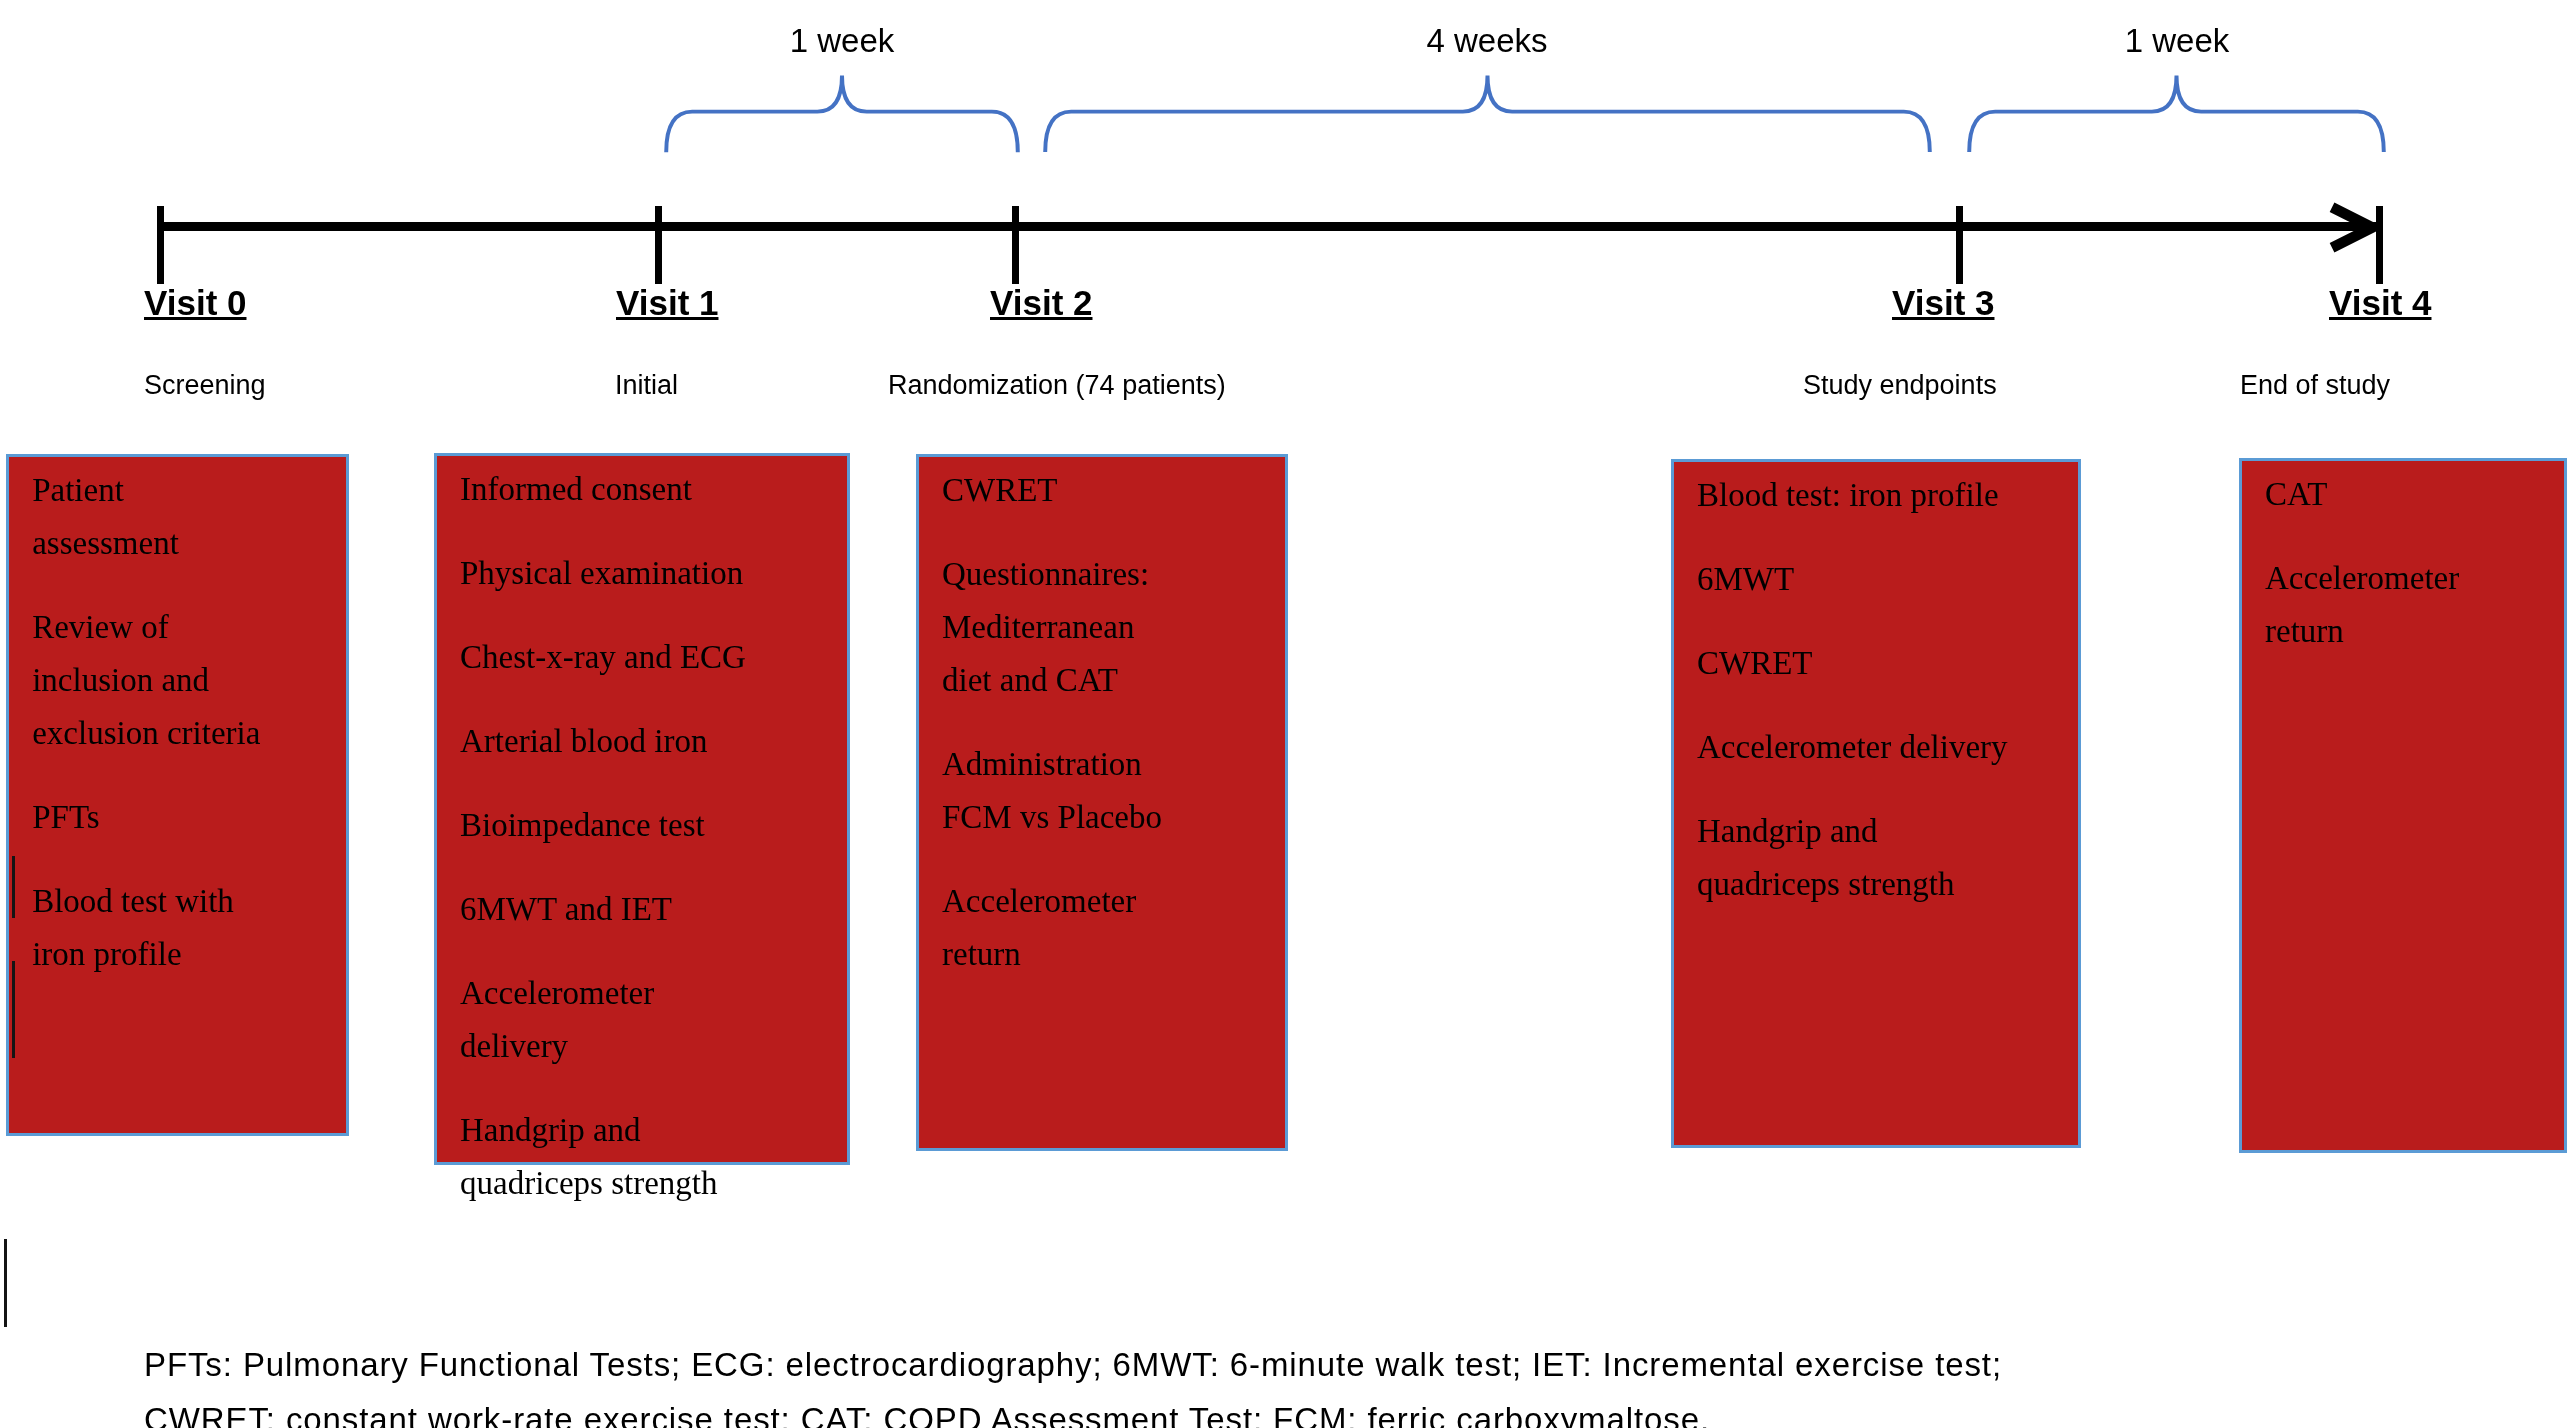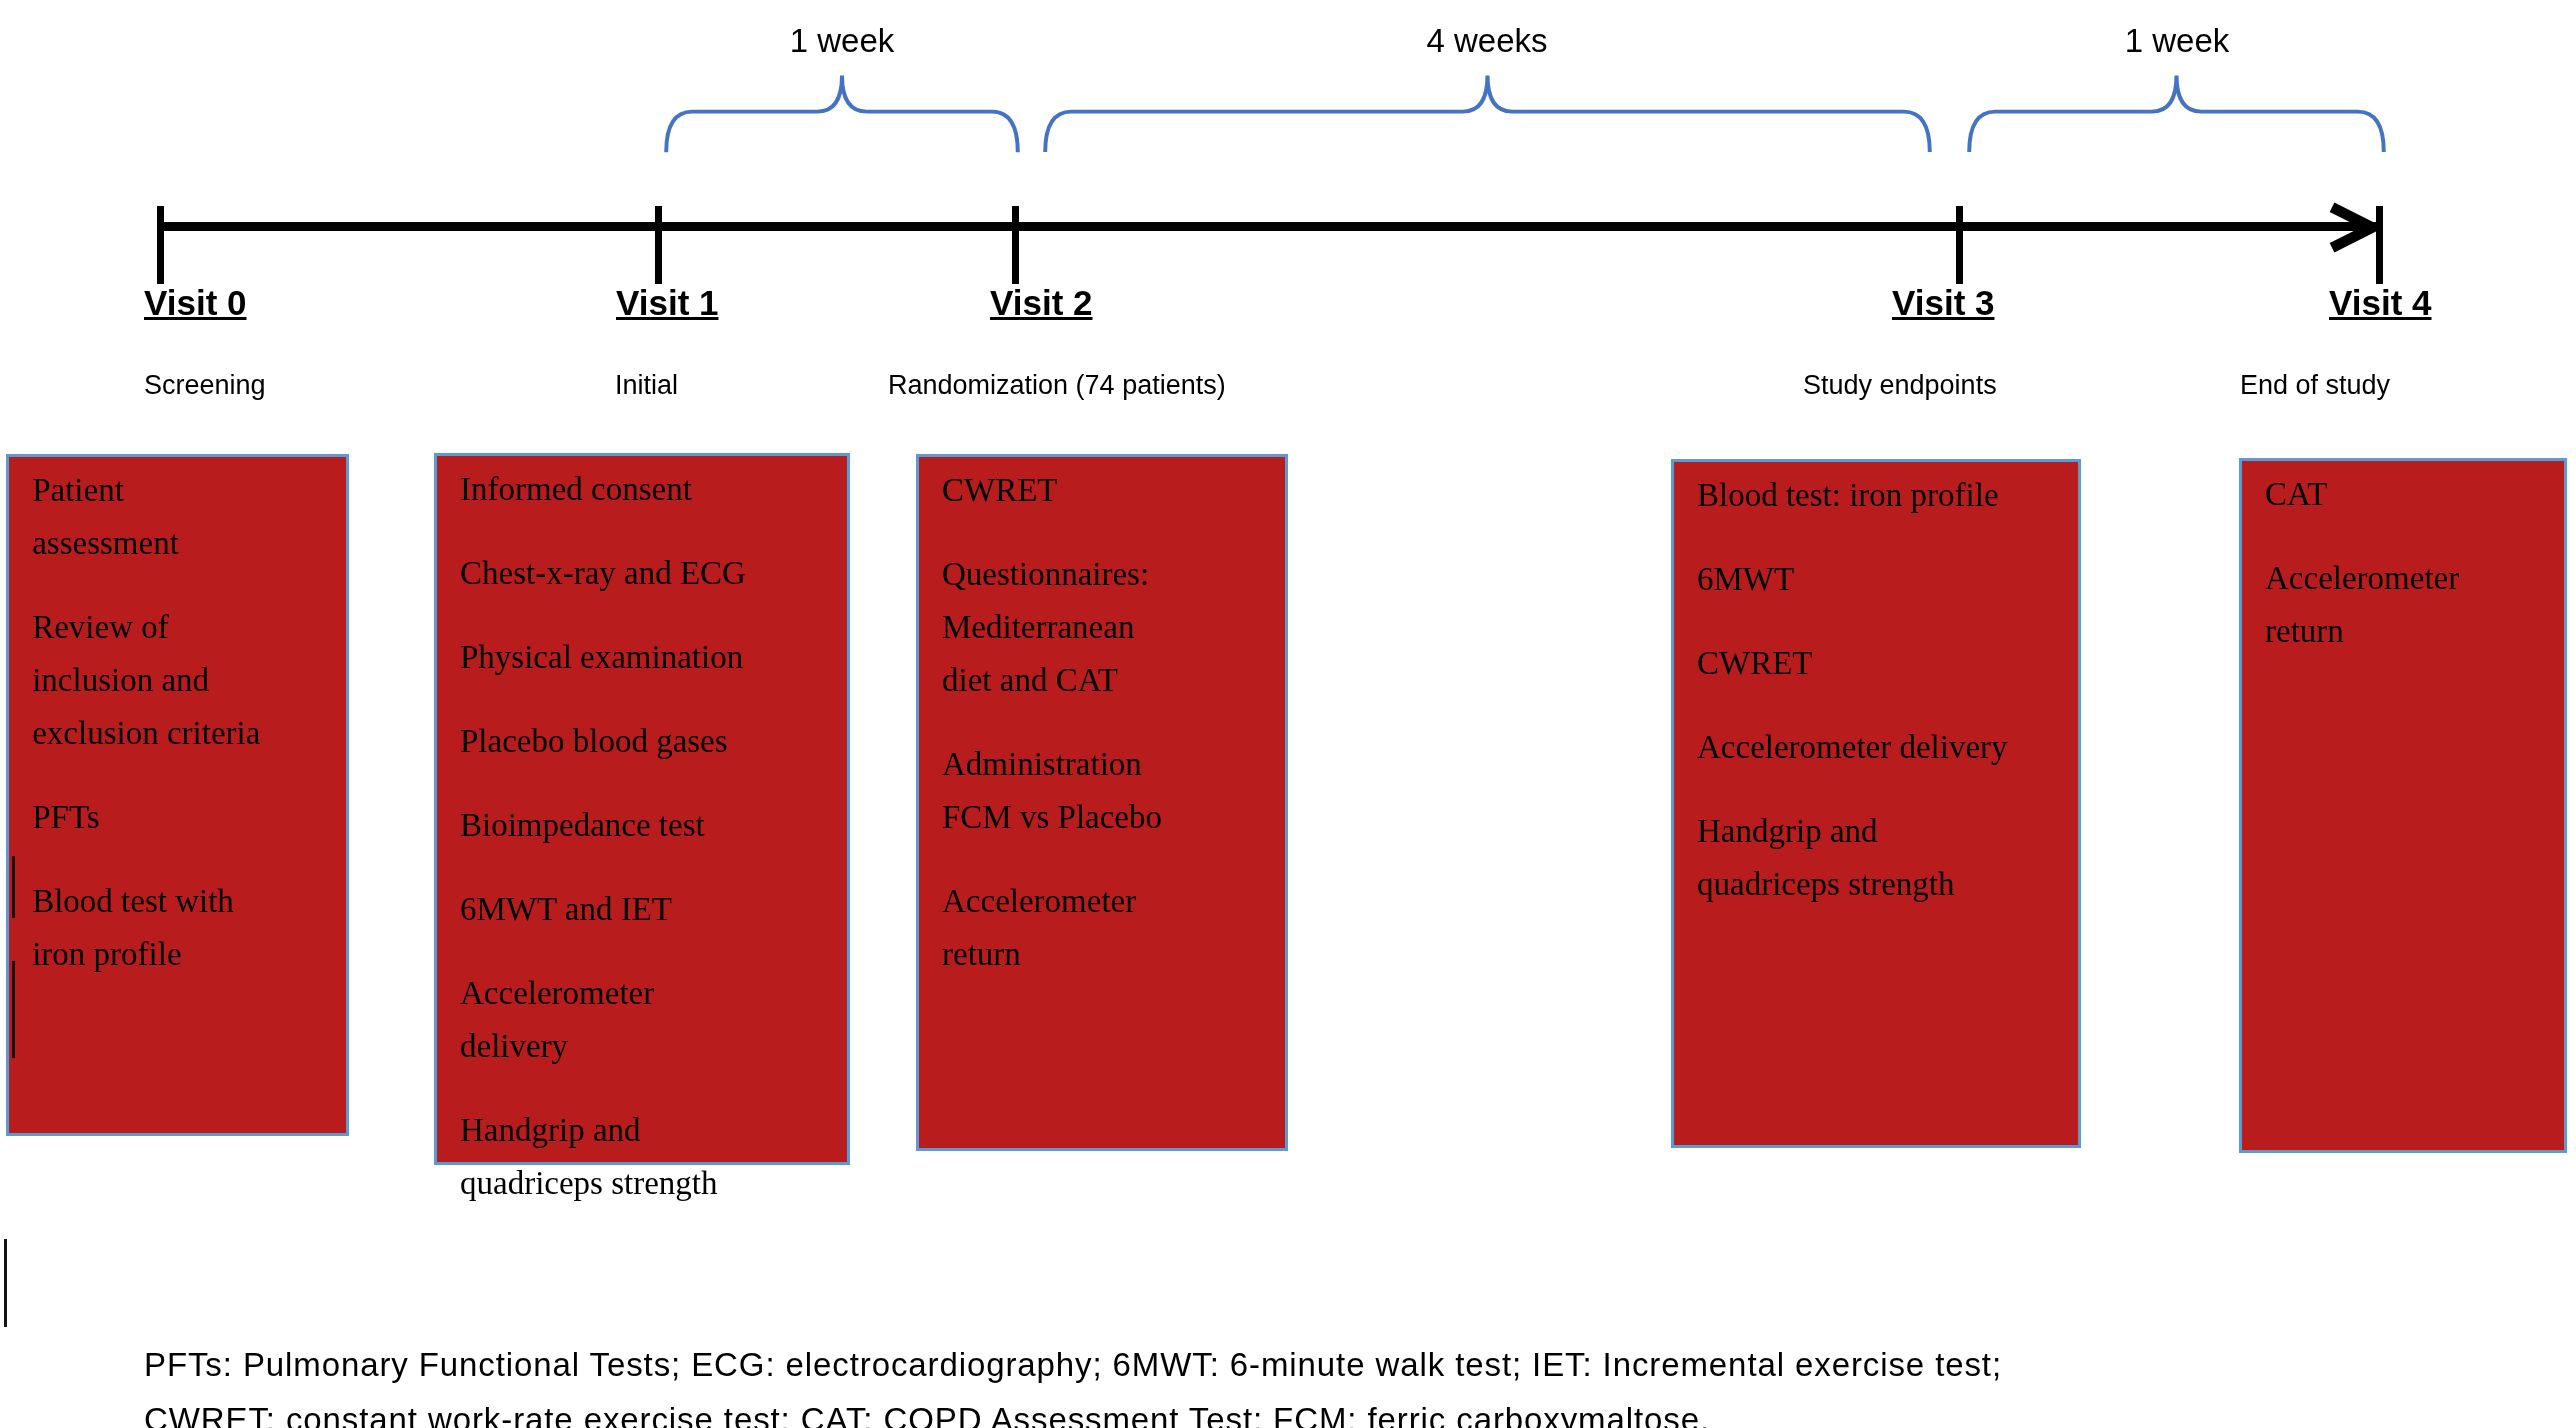--- a/index.html
+++ b/index.html
@@ -84,23 +84,23 @@
     <p>Review of
 inclusion and
 exclusion criteria</p>
     <p>PFTs</p>
     <p>Blood test with
 iron profile</p>
   </div>
 
   <div class="abox" style="left:434px;top:434px;width:416px;height:712px">
     <p>Informed consent</p>
+    <p>Physical examination</p>
     <p>Chest-x-ray and ECG</p>
-    <p>Physical examination</p>
-    <p>Placebo blood gases</p>
+    <p>Arterial blood iron</p>
     <p>Bioimpedance test</p>
     <p>6MWT and IET</p>
     <p>Accelerometer
 delivery</p>
     <p>Handgrip and
 quadriceps strength</p>
   </div>
 
   <div class="abox" style="left:916px;top:435px;width:372px;height:697px">
     <p>CWRET</p>

